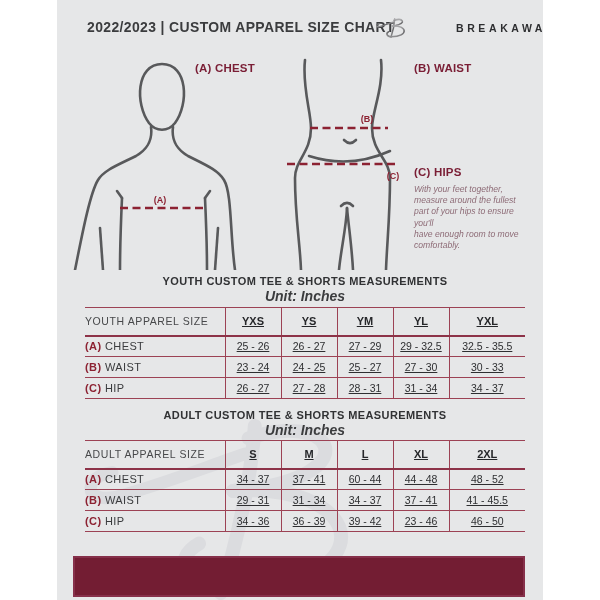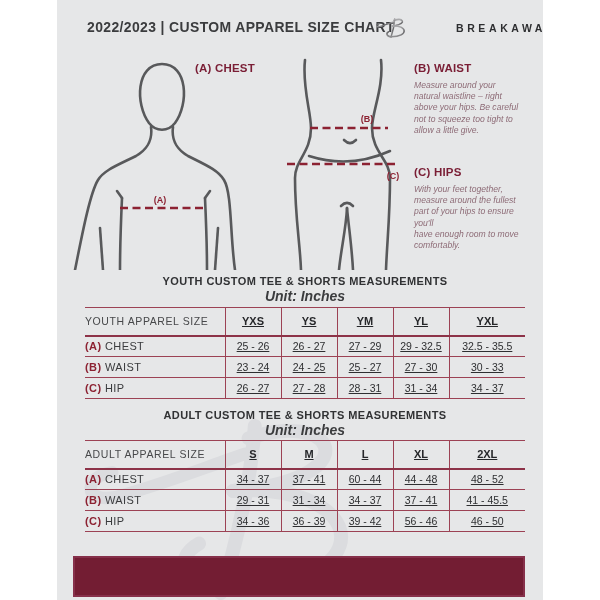--- a/index.html
+++ b/index.html
@@ -105,21 +105,20 @@
       <text x="84" y="65" text-anchor="middle" font-size="9" font-weight="bold" fill="#8c2232">(B)</text>
       <line x1="4" y1="107" x2="115" y2="107" stroke="#8c2232" stroke-width="2.4" stroke-dasharray="8 4.5"></line>
       <text x="110" y="122" text-anchor="middle" font-size="9" font-weight="bold" fill="#8c2232">(C)</text>
     </svg>
 
     <div class="abs guide-block" style="left:138px;top:62px;width:104px">
       <p class="guide-h">(A) CHEST</p>
     </div>
     <div class="abs guide-block" style="left:357px;top:62px;width:106px">
       <p class="guide-h">(B) WAIST</p>
-      <p class="guide-p">Measure around your natural waistline – right above your hips. Be careful not to squeeze too tight to allow a little give.</p>
     </div>
     <div class="abs tbl-title" style="left:28px;top:275px;width:440px">YOUTH CUSTOM TEE &amp; SHORTS MEASUREMENTS</div>
 
     <div class="abs guide-block" style="left:357px;top:166px;width:110px">
       <p class="guide-h">(C) HIPS</p>
       <p class="guide-p">With your feet together, measure around the fullest part of your hips to ensure you'll
 have enough room to move comfortably.</p>
     </div>
     <div class="abs tbl-unit" style="left:28px;top:288px;width:440px">Unit: Inches</div>
     <table class="size" style="left:28px;top:307px">
@@ -201,21 +200,21 @@
         <td class="val vline">31 - 34</td>
         <td class="val vline">34 - 37</td>
         <td class="val vline">37 - 41</td>
         <td class="val vline">41 - 45.5</td>
       </tr>
       <tr>
         <td class="row-lbl"><span class="row-key">(C)</span> <span>HIP</span></td>
         <td class="val vline">34 - 36</td>
         <td class="val vline">36 - 39</td>
         <td class="val vline">39 - 42</td>
-        <td class="val vline">56 - 46</td>
+        <td class="val vline">23 - 46</td>
         <td class="val vline">46 - 50</td>
       </tr>
     </tbody>
       </table>
 
     <div class="abs footer-bar"></div>
   </div>
 </div>
 
 </body></html>

